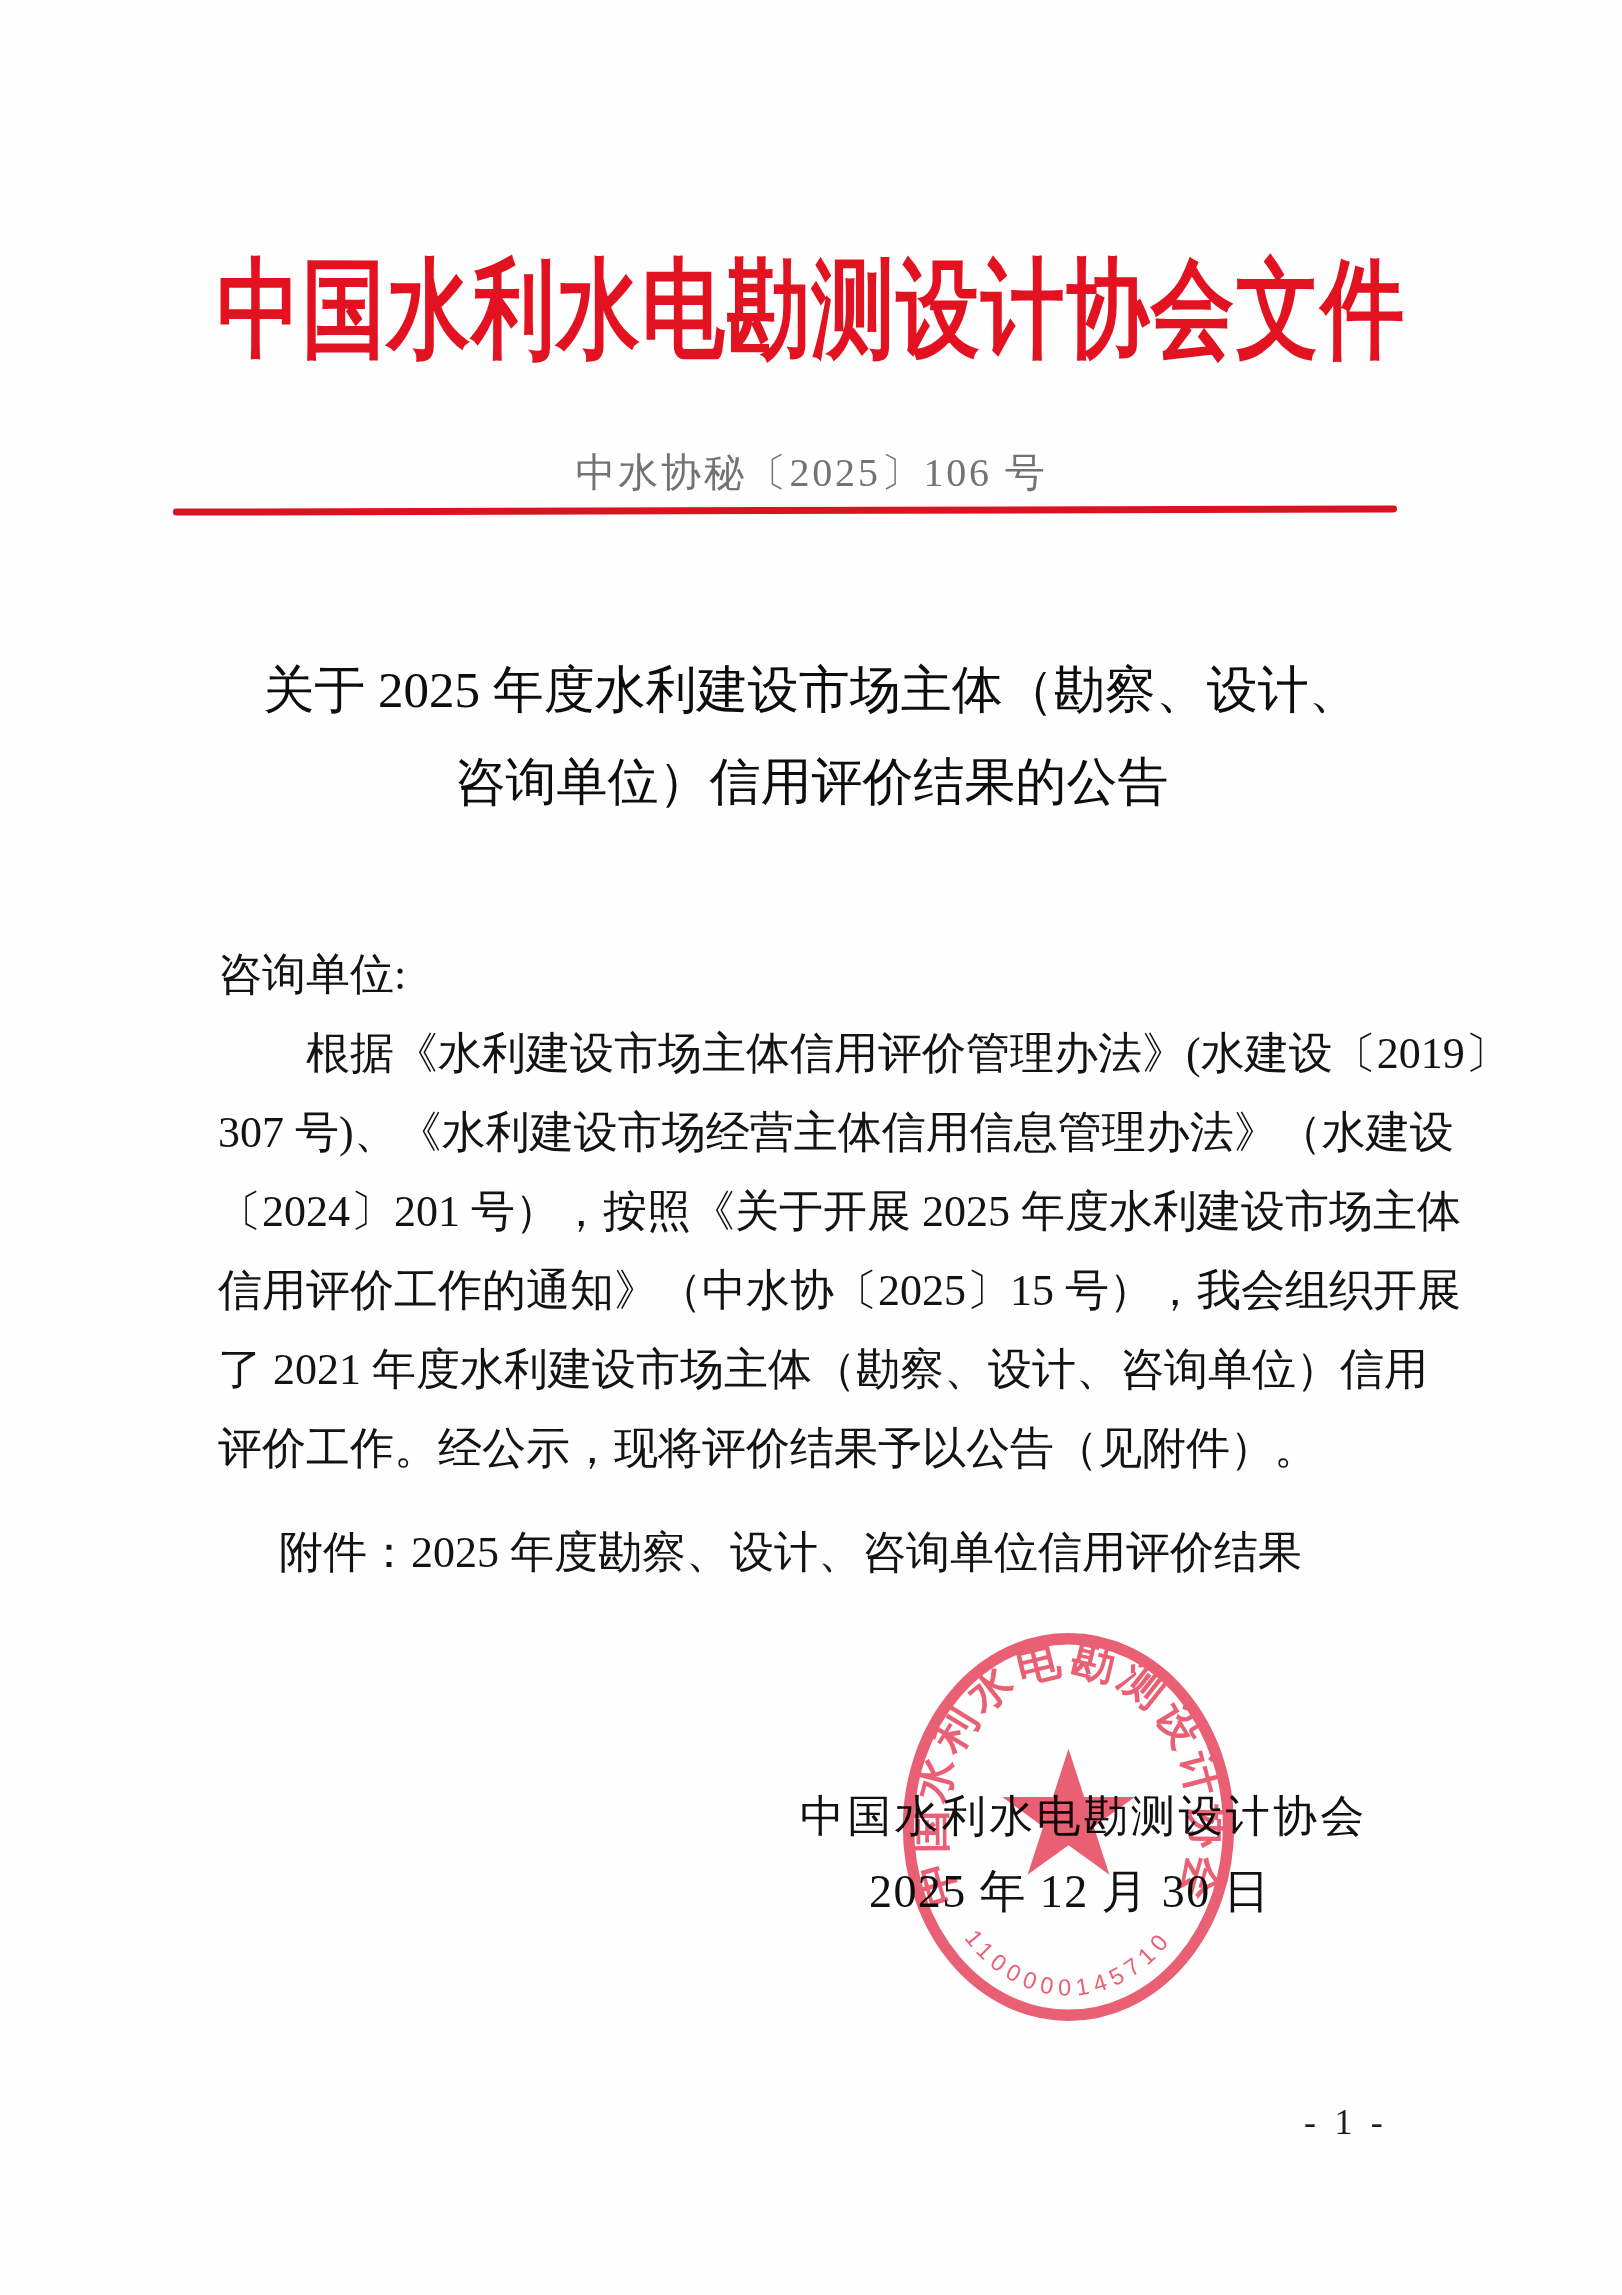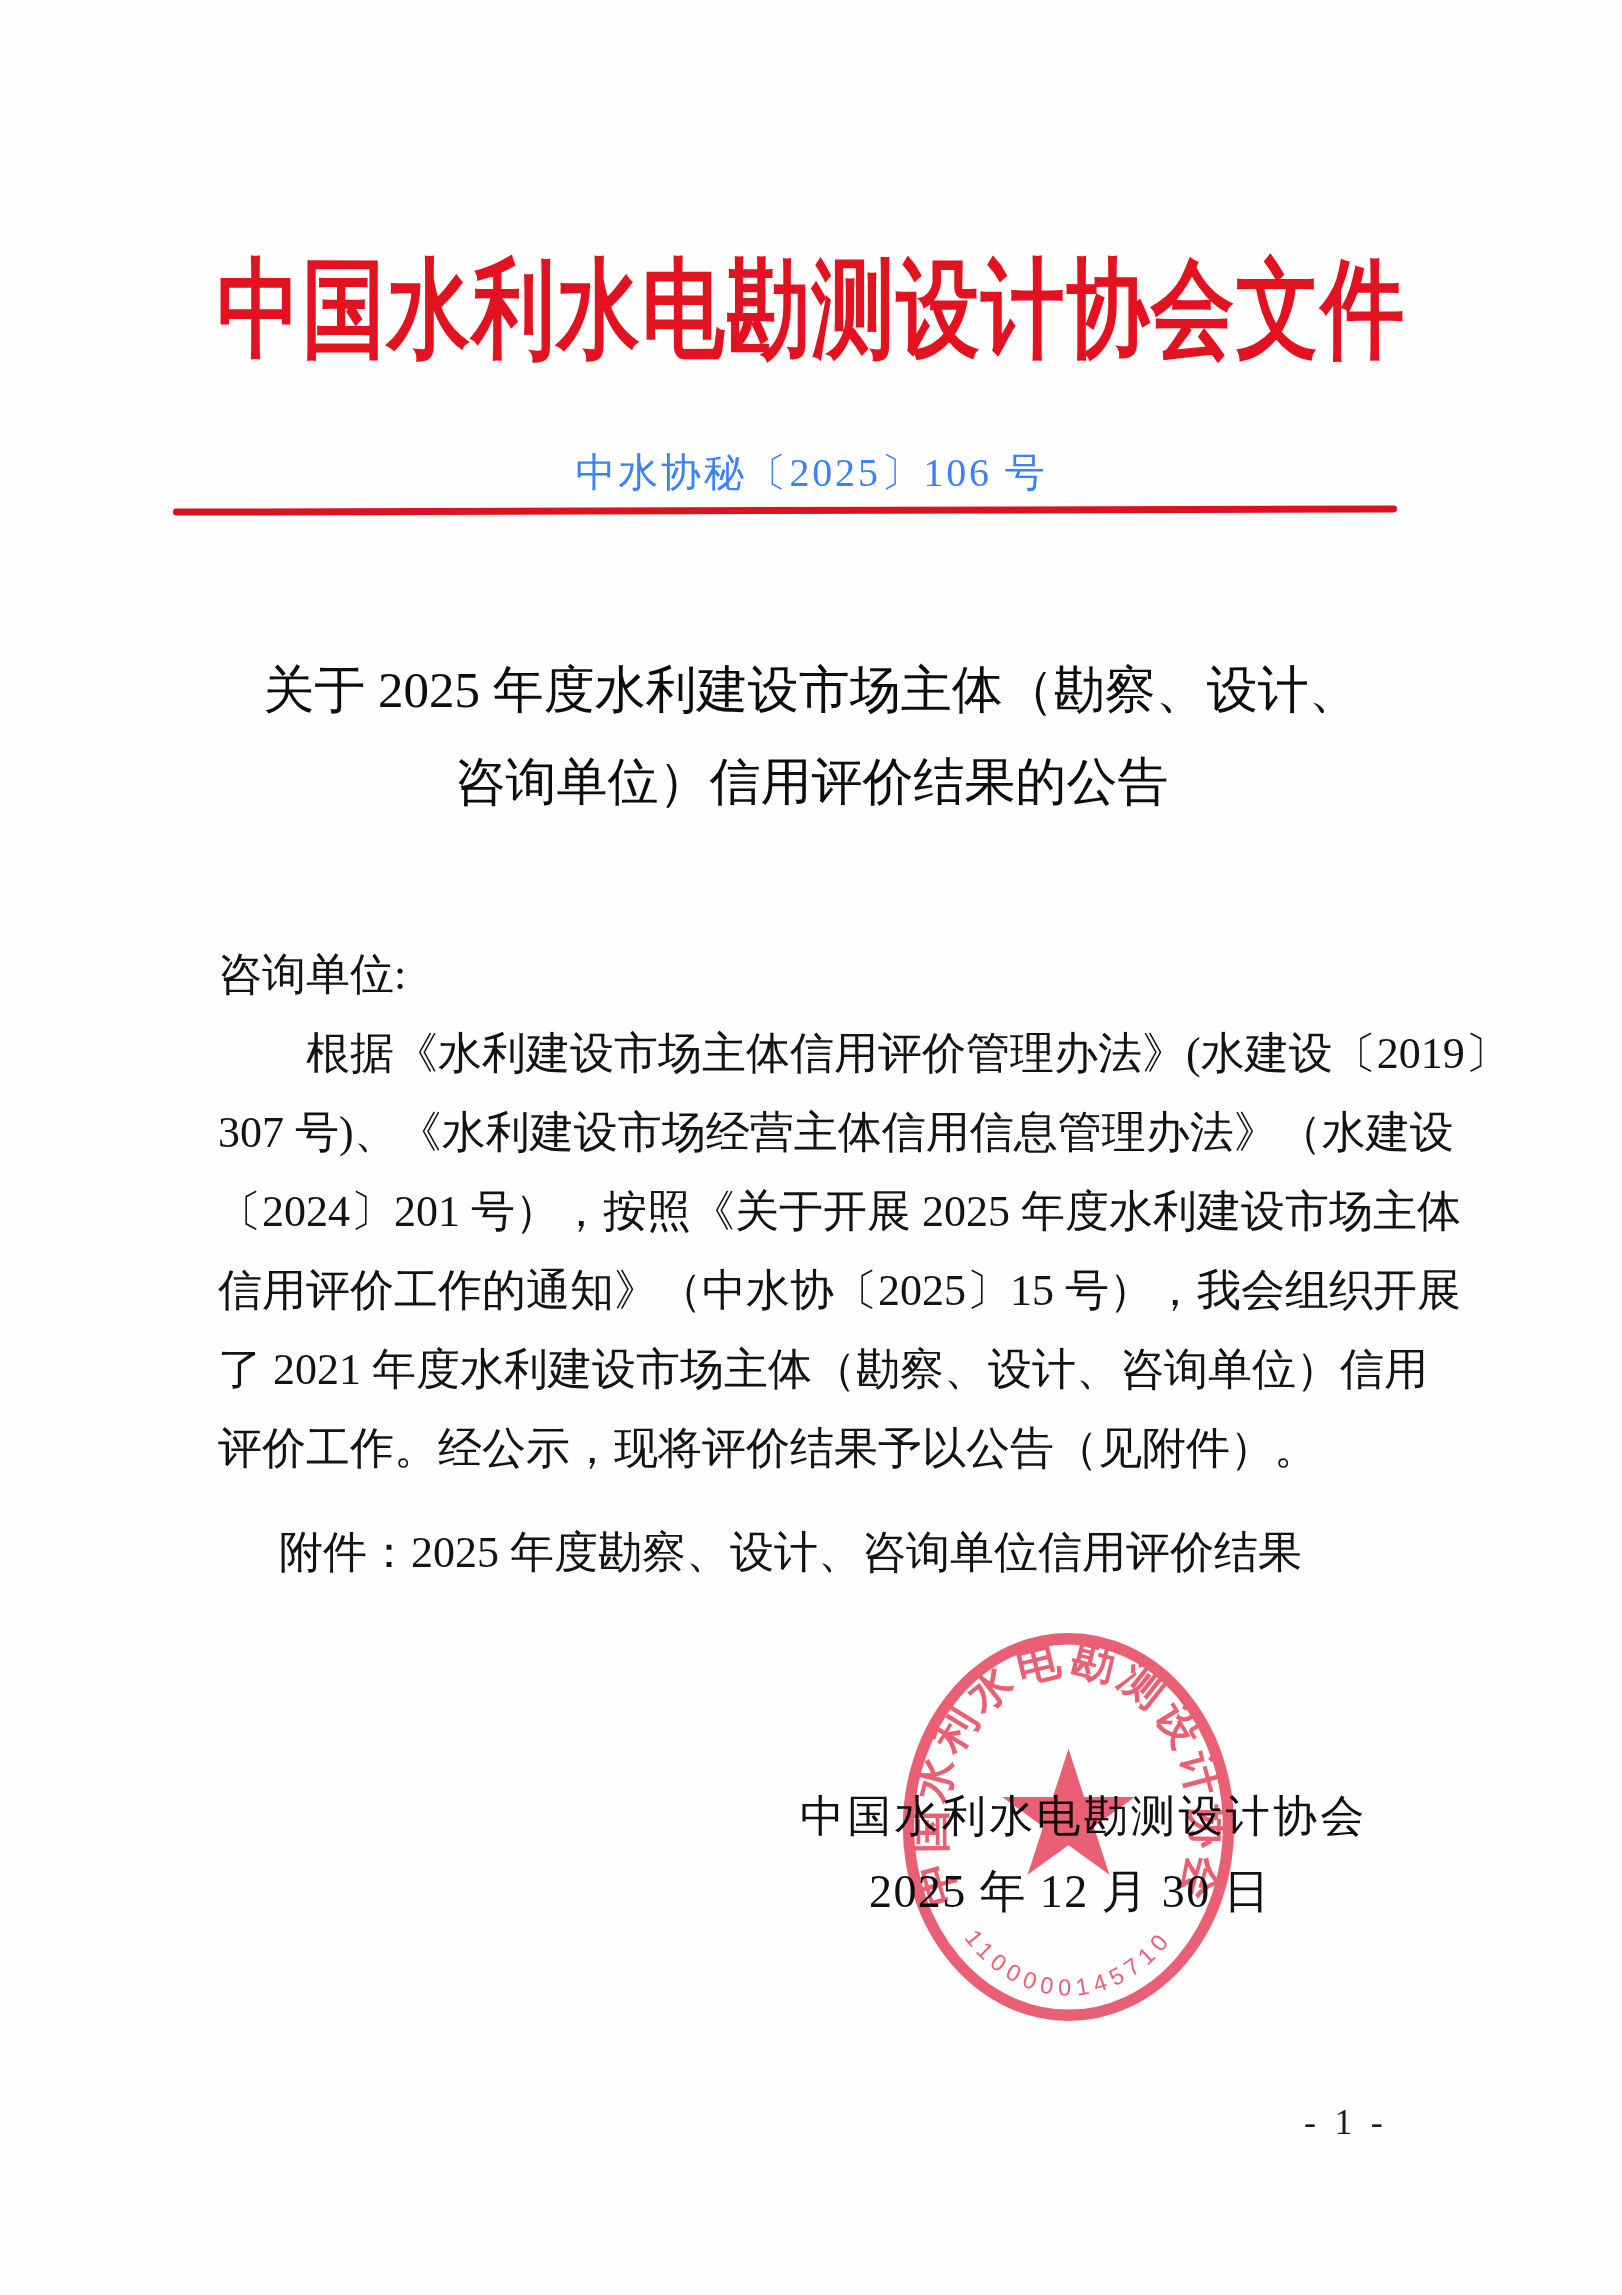--- a/index.html
+++ b/index.html
@@ -31,21 +31,21 @@
     transform:scaleY(1.3);
     transform-origin:top center;
     white-space:nowrap;
   }
   .doc-number{
     position:absolute;
     top:445px; left:0; width:100%;
     text-align:center;
     font-size:40px;
     letter-spacing:2.8px;
-    color:#3b82f6;
+    color:#737373;
     white-space:nowrap;
   }
   .red-rule{
     position:absolute;
     top:507px; left:173px;
     width:1224px; height:6.6px;
     background:var(--line-red);
     border-radius:3.3px;
     transform:rotate(-0.15deg);
   }

